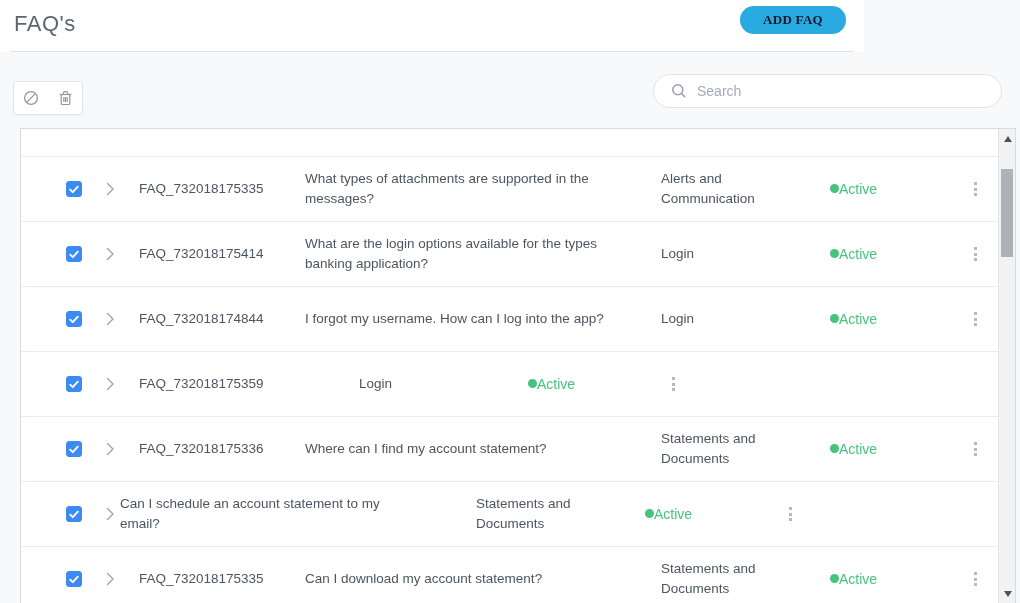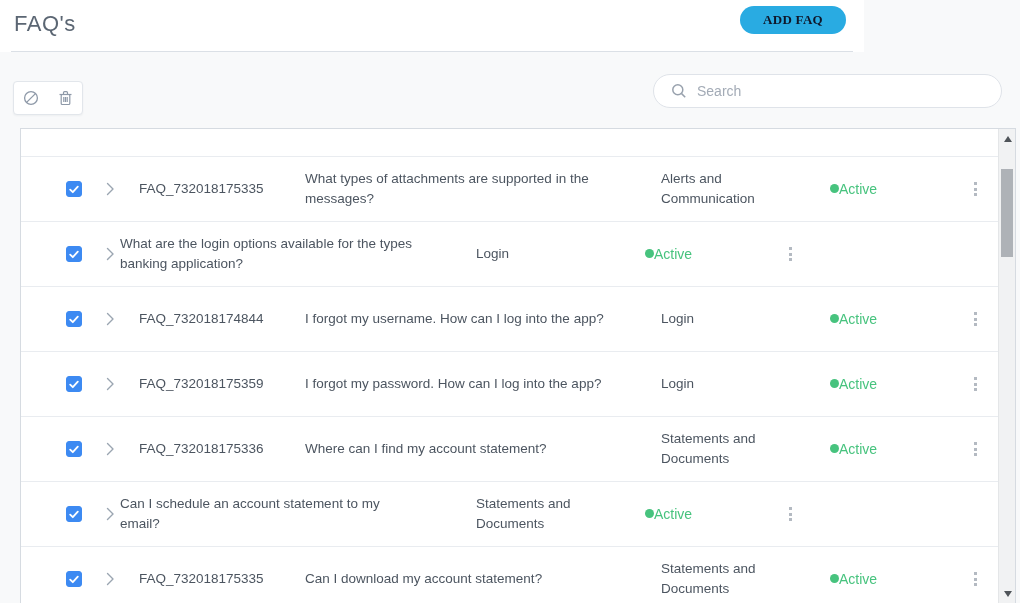--- a/index.html
+++ b/index.html
@@ -149,20 +149,21 @@
     <span class="checkbox checked">
       <svg width="10" height="9" viewBox="0 0 10 9" fill="none" stroke="#ffffff" stroke-width="1.8" stroke-linecap="round" stroke-linejoin="round">
             <path d="M1.2 4.6 L3.8 7.2 L8.8 1.6"></path>
           </svg>
     </span>
     <span class="chevron">
       <svg width="9" height="14" viewBox="0 0 9 14" fill="none" stroke="currentColor" stroke-width="1.4" stroke-linecap="round" stroke-linejoin="round">
             <path d="M1.5 1.5 L7 7 L1.5 12.5"></path>
           </svg>
     </span>
+    <span class="cell id">FAQ_732018175414</span>
     <span class="cell question">What are the login options available for the types banking application?</span>
     <span class="cell category">Login</span>
     <span class="cell status">
       <span class="dot"></span>
       <span>Active</span>
     </span>
     <span class="kebab">
           <i></i>
           <i></i>
           <i></i>
@@ -199,21 +200,20 @@
       <svg width="10" height="9" viewBox="0 0 10 9" fill="none" stroke="#ffffff" stroke-width="1.8" stroke-linecap="round" stroke-linejoin="round">
             <path d="M1.2 4.6 L3.8 7.2 L8.8 1.6"></path>
           </svg>
     </span>
     <span class="chevron">
       <svg width="9" height="14" viewBox="0 0 9 14" fill="none" stroke="currentColor" stroke-width="1.4" stroke-linecap="round" stroke-linejoin="round">
             <path d="M1.5 1.5 L7 7 L1.5 12.5"></path>
           </svg>
     </span>
     <span class="cell id">FAQ_732018175359</span>
-    <span class="cell question">I forgot my password. How can I log into the app?</span>
     <span class="cell category">Login</span>
     <span class="cell status">
       <span class="dot"></span>
       <span>Active</span>
     </span>
     <span class="kebab">
           <i></i>
           <i></i>
           <i></i>
         </span>

